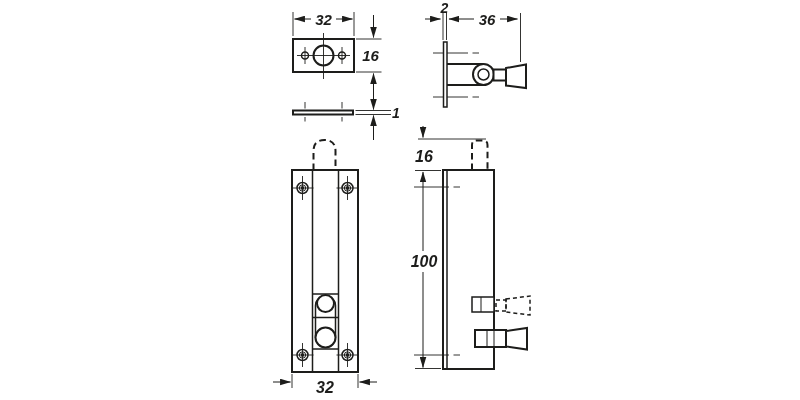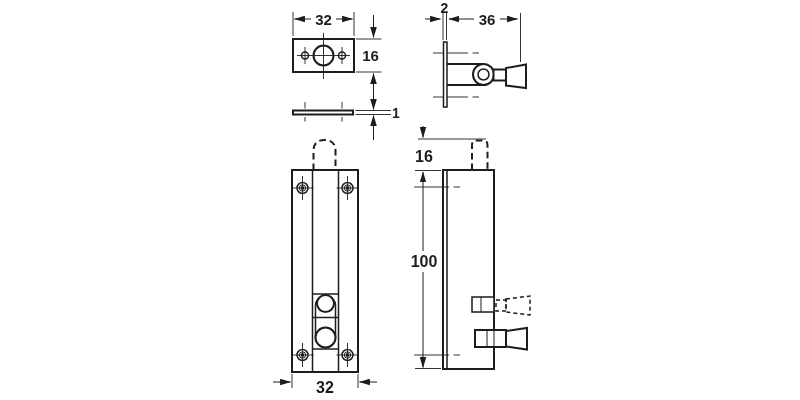--- a/index.html
+++ b/index.html
@@ -1,17 +1,17 @@
 <!DOCTYPE html>
 <html style="--line: #1d1d1b; --bg: #ffffff;"><head>
 <meta charset="utf-8">
 <style>
   :root { --line:#1d1d1b; --bg:#ffffff; }
   html,body { margin:0; padding:0; background:var(--bg); }
-  .stage { width:656px; height:400px; background:var(--bg); position:relative; overflow:hidden; }
+  .stage { width:656px; height:400px; background:var(--bg); position:relative; overflow:hidden;font-style:italic; }
   svg { display:block; }
   .ln { fill:none; stroke:var(--line); stroke-linecap:butt; }
   .s2  { stroke-width:2; }
   .s15 { stroke-width:1.5; }
   .s1  { stroke-width:1; }
   .s08 { stroke-width:0.9; }
   .wf  { fill:#ffffff; }
   .fl  { fill:var(--line); stroke:none; }
   .dash2 { stroke-dasharray:6.5 4; }
   .dash1 { stroke-dasharray:4 3; }

